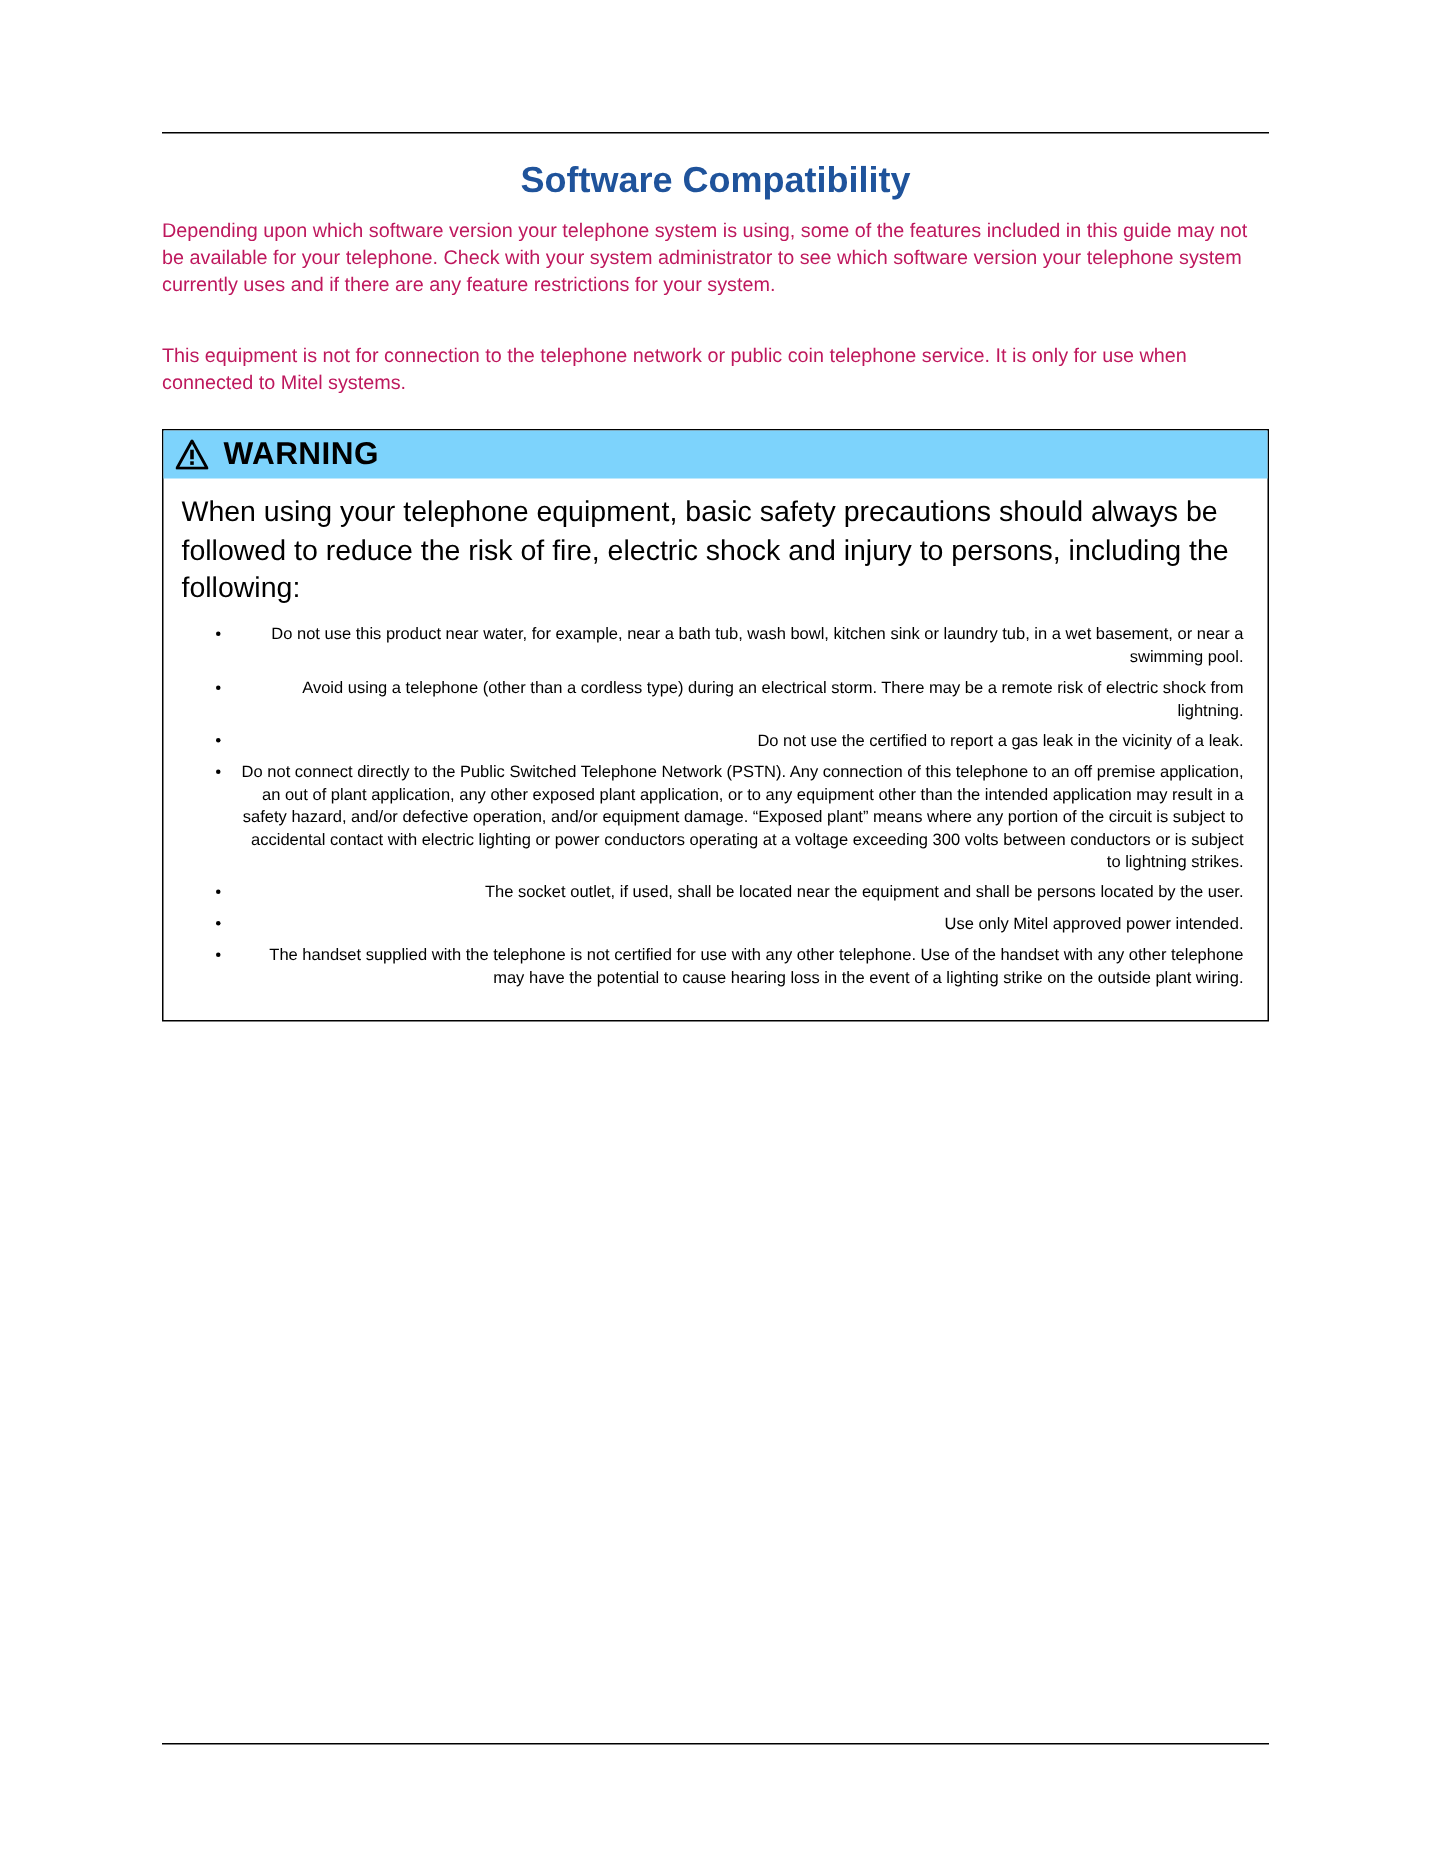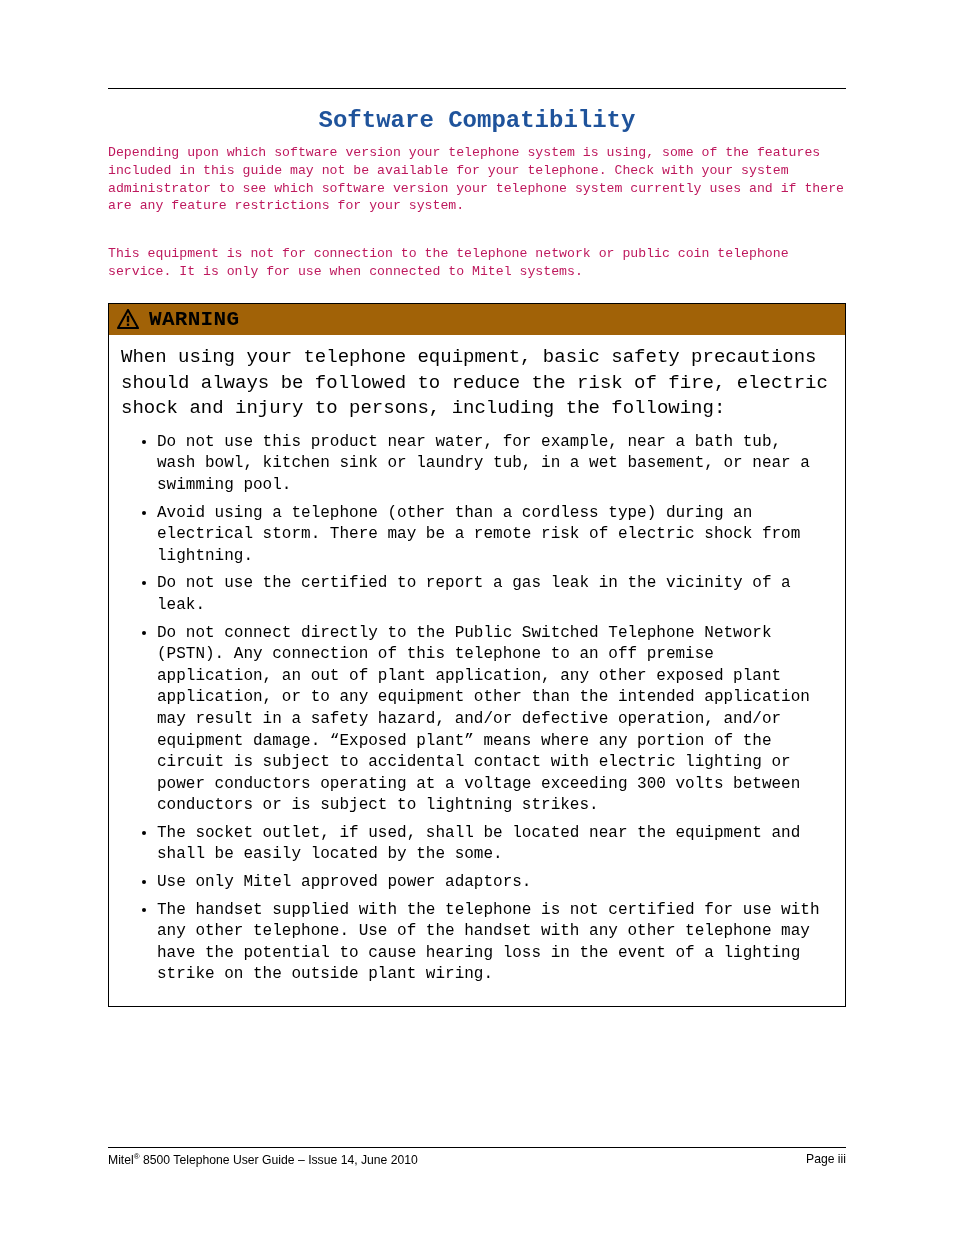--- a/index.html
+++ b/index.html
@@ -5,21 +5,20 @@
     * { margin: 0; padding: 0; box-sizing: border-box; }
     body {
       font-family: Arial, Helvetica, sans-serif;
       background: #fff;
       width: 954px;
       height: 1235px;
       position: relative;
     }
     .page {
       padding: 88px 108px 0 108px;
-      font-family: Liberation Mono, monospace;
     }
     .top-rule {
       border-top: 1.5px solid #000;
       margin-bottom: 18px;
     }
     h1.section-heading {
       color: #1f539b;
       font-size: 24px;
       font-weight: bold;
       text-align: center;
@@ -29,21 +28,21 @@
       font-size: 13.2px;
       line-height: 1.35;
       color: #be185d;
       margin-bottom: 30px;
     }
     .warning-box {
       border: 1.5px solid #000;
       margin-top: 4px;
     }
     .warning-header {
-      background: #a16207;
+      background: #7dd3fc;
       display: flex;
       align-items: center;
       padding: 4px 8px;
       gap: 10px;
     }
     .warning-header svg {
       width: 22px;
       height: 20px;
       flex-shrink: 0;
     }
@@ -59,24 +58,25 @@
     .warning-intro {
       font-size: 19px;
       line-height: 1.35;
       margin-bottom: 10px;
     }
     ul.warning-list {
       list-style: disc;
       padding-left: 36px;
     }
     ul.warning-list li {
-      font-size: 16px;
+      font-size: 11px;
       line-height: 1.35;
       margin-bottom: 6px;
       padding-right: 4px;
+      text-align: right;
     }
     .footer {
       position: absolute;
       left: 108px;
       right: 108px;
       bottom: 68px;
     }
     .footer-rule {
       border-top: 1px solid #000;
       margin-bottom: 4px;
@@ -112,27 +112,23 @@
       </svg>
       <span class="warning-title">WARNING</span>
     </div>
     <div class="warning-body">
       <p class="warning-intro">When using your telephone equipment, basic safety precautions should always be followed to reduce the risk of fire, electric shock and injury to persons, including the following:</p>
       <ul class="warning-list">
         <li>Do not use this product near water, for example, near a bath tub, wash bowl, kitchen sink or laundry tub, in a wet basement, or near a swimming pool.</li>
         <li>Avoid using a telephone (other than a cordless type) during an electrical storm. There may be a remote risk of electric shock from lightning.</li>
         <li>Do not use the certified to report a gas leak in the vicinity of a leak.</li>
         <li>Do not connect directly to the Public Switched Telephone Network (PSTN). Any connection of this telephone to an off premise application, an out of plant application, any other exposed plant application, or to any equipment other than the intended application may result in a safety hazard, and/or defective operation, and/or equipment damage. “Exposed plant” means where any portion of the circuit is subject to accidental contact with electric lighting or power conductors operating at a voltage exceeding 300 volts between conductors or is subject to lightning strikes.</li>
-        <li>The socket outlet, if used, shall be located near the equipment and shall be easily located by the some.</li>
-        <li>Use only Mitel approved power adaptors.</li>
+        <li>The socket outlet, if used, shall be located near the equipment and shall be persons located by the user.</li>
+        <li>Use only Mitel approved power intended.</li>
         <li>The handset supplied with the telephone is not certified for use with any other telephone. Use of the handset with any other telephone may have the potential to cause hearing loss in the event of a lighting strike on the outside plant wiring.</li>
       </ul>
     </div>
   </div>
 </div>
 
 <div class="footer">
   <div class="footer-rule"></div>
-  <div class="footer-row">
-    <span class="footer-left"><span>Mitel</span><sup>®</sup><span> 8500 Telephone User Guide – Issue 14, June 2010</span></span>
-    <span>Page iii</span>
-  </div>
 </div>
 
 </body></html>

